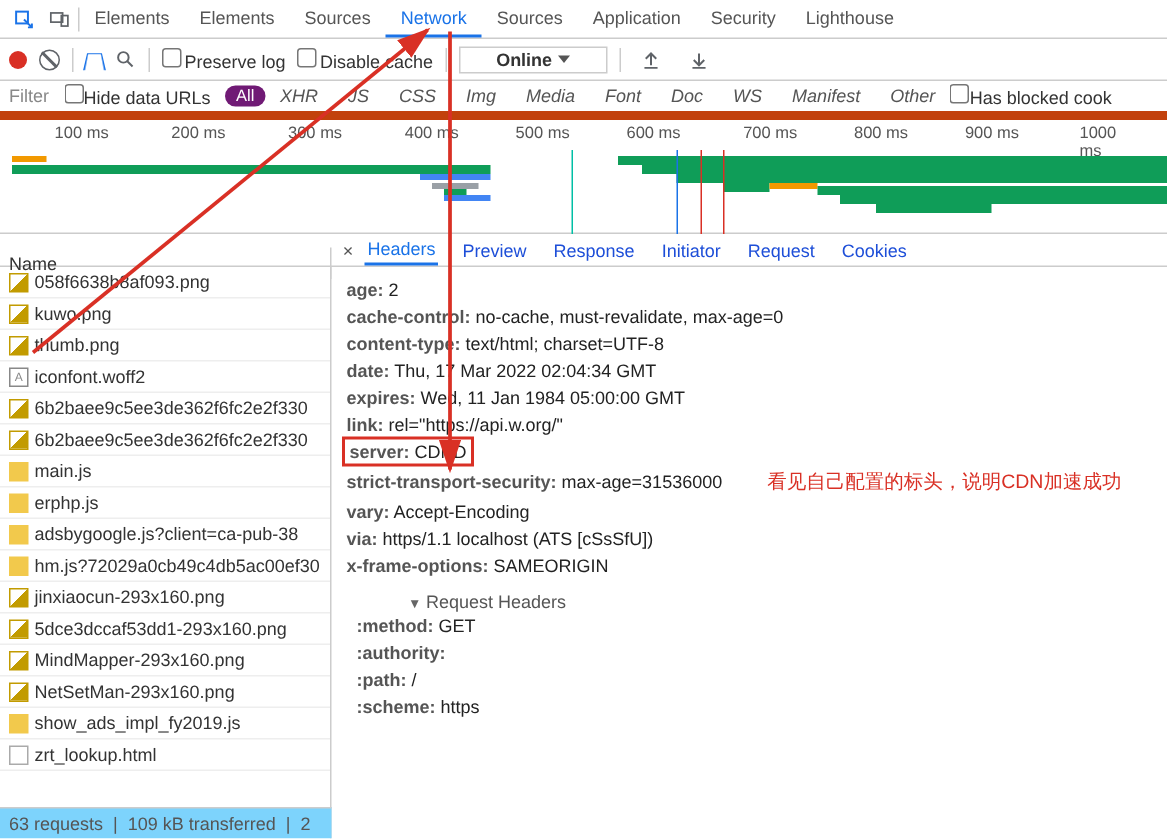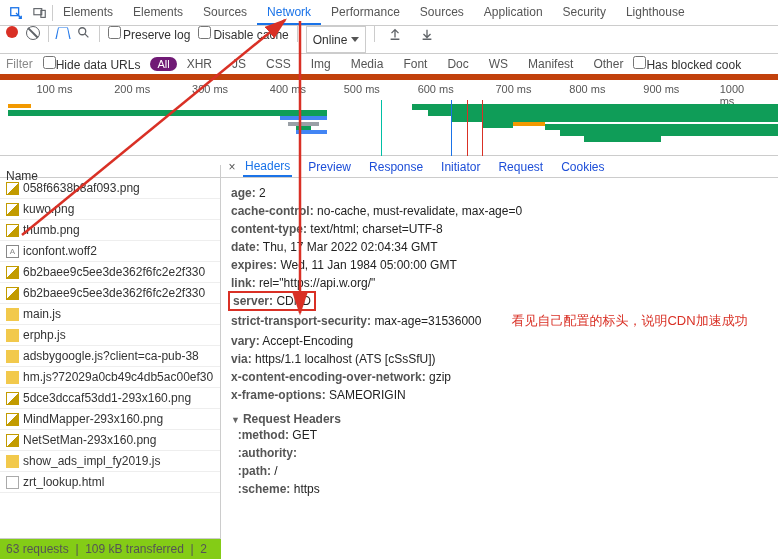--- a/index.html
+++ b/index.html
@@ -3,35 +3,35 @@
 <meta charset="utf-8">
 <style>
 * { margin: 0; padding: 0; box-sizing: border-box; font-family: "Segoe UI", Arial, sans-serif; font-size: 12px; }
 body { background: #fff; color: #333; width: 778px; height: 559px; overflow: hidden; position: relative; }
 .toolbar { display: flex; align-items: center; border-bottom: 1px solid #ccc; height: 26px; padding: 0 4px; }
 .tb-icon { width: 16px; height: 16px; margin: 0 4px; display: inline-flex; align-items: center; justify-content: center; color: #5f6368; }
 .tb-icon svg { width: 14px; height: 14px; }
 .tab-row { display: flex; align-items: center; gap: 0; }
 .dev-tab { padding: 4px 10px; color: #555; cursor: default; border-bottom: 2px solid transparent; }
 .dev-tab.active { color: #1a73e8; border-bottom: 2px solid #1a73e8; }
-.toolbar2 { display: flex; border-bottom: 1px solid #ccc; height: 28px; padding: 0 6px; gap: 8px; }
+.toolbar2 { display: flex; align-items: center; border-bottom: 1px solid #ccc; height: 28px; padding: 0 6px; gap: 8px; }
 .record { width: 12px; height:12px; border-radius:50%; background:#d93025; }
 .circle-slash { width:14px;height:14px;border:1.5px solid #5f6368;border-radius:50%;position:relative;}
 .circle-slash::after{content:"";position:absolute;width:120%;height:1.5px;background:#5f6368;left:-10%;top:45%;transform:rotate(45deg);}
 .sep { width:1px; height:16px; background:#ccc; }
 .funnel { width:12px;height:12px;border-left:1.5px solid #1a73e8;border-right:1.5px solid #1a73e8;border-top:1.5px solid #1a73e8; transform: perspective(12px) rotateX(25deg);}
 .toolbar2 input[type=checkbox]{ margin-right:2px;}
 .lbl { color:#333; }
-.select { border:1px solid #ccc; padding:1px 6px; display:flex; align-items:center; gap:4px;}
+.select { border:1px solid #ccc; padding:1px 24px; display:flex; align-items:center; gap:4px;font-weight:bold;}
 .arrow-dn { width:0;height:0;border-left:4px solid transparent;border-right:4px solid transparent;border-top:5px solid #555;}
 .up-icon svg, .down-icon svg { width:14px;height:14px;}
 .filterbar { display:flex; align-items:center; border-bottom:6px solid #c2410c; height:26px; padding:0 6px; gap:10px;}
 .filter-input { color:#888; flex:0 0 auto; }
 .pill { background:#701a75; color:#fff; border-radius:8px; padding:1px 7px; font-size:11px;}
-.type-row { display:flex; gap:20px; color:#555;}
+.type-row { display:flex; gap:20px; color:#555;font-style:italic;}
 .type-row span { cursor:default;}
 .timeline { position:relative; border-bottom:1px solid #ccc; height:76px; }
 .tick-row { position:relative; height:20px;}
 .tick { position:absolute; top:3px; font-size:11px; color:#555; transform:translateX(-50%);}
 .bars-area { position:relative; height:56px; width:100%; }
 .bar { position:absolute; height:4px; }
 .bar.blue { background:#4285f4; }
 .bar.green { background:#0f9d58; height:6px;}
 .bar.orange { background:#f29900; }
 .bar.gray { background:#9aa0a6; }
@@ -45,25 +45,25 @@
 .detail-tab { padding:2px 2px; color:#1d4ed8; }
 .detail-tab.active { color:#1a73e8; border-bottom:2px solid #1a73e8; }
 .main { display:flex; height: calc(559px - 26px - 28px - 26px - 76px - 22px);}
 .sidebar { width:221px; border-right:1px solid #ccc; overflow:hidden;}
 .file-item { display:flex; align-items:center; gap:4px; padding:3px 6px; border-bottom:1px solid #eee; white-space:nowrap; overflow:hidden; text-overflow:ellipsis;}
 .fi-icon { width:13px; height:13px; flex:none; display:inline-block;}
 .fi-icon.img { border:1px solid #c29b00; background:linear-gradient(135deg,#fff 50%,#c29b00 50%);}
 .fi-icon.font { border:1px solid #888; display:flex;justify-content:center;align-items:center;font-size:8px;color:#888;}
 .fi-icon.js { background:#f2c94c;}
 .fi-icon.doc { border:1px solid #aaa; background:#fff;}
-.statusbar { position:absolute; bottom:0; left:0; width:221px; border-top:1px solid #ccc; padding:3px 6px; background:#84cc16; color:#555;}
+.statusbar { position:absolute; bottom:0; left:0; width:221px; border-top:1px solid #ccc; padding:3px 6px; background:#7dd3fc; color:#555;}
 .details { flex:1; padding:6px 10px 30px 10px; overflow:auto; color:#222;}
 .hdr-line { padding:2px 0; }
 .hdr-line b { color:#555; font-weight:600;}
-.hdr-section { margin-top:8px; color:#555; font-weight:700;}
+.hdr-section { margin-top:8px; color:#555; font-weight:400;margin-left:41px;}
 .server-highlight { outline:2px solid #d93025; outline-offset:1px; display:inline-block; padding:0 2px;}
 .annotation { color:#d93025; margin-left:30px; font-size:13px;}
 .magnify { width:14px;height:14px; }
 .red-arrow { position:absolute; pointer-events:none; z-index:50;}
 .triangle { color:#666; margin-right:3px; font-size:9px;}
 </style>
 </head>
 <body>
 
 <div class="toolbar">
@@ -78,21 +78,20 @@
         <rect x="1" y="3" width="9" height="7" fill="none" stroke="#5f6368" stroke-width="1.3"></rect>
         <rect x="9" y="5" width="5" height="8" fill="none" stroke="#5f6368" stroke-width="1.3"></rect>
       </svg>
   </span>
   <span class="sep"></span>
   <div class="tab-row">
     <div class="dev-tab">Elements</div>
     <div class="dev-tab">Elements</div>
     <div class="dev-tab">Sources</div>
     <div class="dev-tab active">Network</div>
-    <div class="dev-tab">Performance</div>
     <div class="dev-tab">Sources</div>
     <div class="dev-tab">Application</div>
     <div class="dev-tab">Security</div>
     <div class="dev-tab">Lighthouse</div>
   </div>
 </div>
 
 <div class="toolbar2">
   <span class="record"></span>
   <span class="circle-slash"></span>
@@ -229,20 +228,24 @@
       <div class="file-item">
         <span class="fi-icon js"></span>
         <span>adsbygoogle.js?client=ca-pub-38</span>
       </div>
       <div class="file-item">
         <span class="fi-icon js"></span>
         <span>hm.js?72029a0cb49c4db5ac00ef30</span>
       </div>
       <div class="file-item">
         <span class="fi-icon img"></span>
+        <span>jinxiaocun-293x160.png</span>
+      </div>
+      <div class="file-item">
+        <span class="fi-icon img"></span>
         <span>5dce3dccaf53dd1-293x160.png</span>
       </div>
       <div class="file-item">
         <span class="fi-icon img"></span>
         <span>MindMapper-293x160.png</span>
       </div>
       <div class="file-item">
         <span class="fi-icon img"></span>
         <span>NetSetMan-293x160.png</span>
       </div>
@@ -259,21 +262,20 @@
       <div class="hdr-line"><b>age:</b> <span>2</span></div>
       <div class="hdr-line"><b>cache-control:</b> <span>no-cache, must-revalidate, max-age=0</span></div>
       <div class="hdr-line"><b>content-type:</b> <span>text/html; charset=UTF-8</span></div>
       <div class="hdr-line"><b>date:</b> <span>Thu, 17 Mar 2022 02:04:34 GMT</span></div>
       <div class="hdr-line"><b>expires:</b> <span>Wed, 11 Jan 1984 05:00:00 GMT</span></div>
       <div class="hdr-line"><b>link:</b> <span>rel="https://api.w.org/"</span></div>
       <div class="hdr-line"><span class="server-highlight"><b>server:</b> <span>CDND</span></span></div>
       <div class="hdr-line"><b>strict-transport-security:</b> <span>max-age=31536000</span><span class="annotation">看见自己配置的标头，说明CDN加速成功</span></div>
       <div class="hdr-line"><b>vary:</b> <span>Accept-Encoding</span></div>
       <div class="hdr-line"><b>via:</b> <span>https/1.1 localhost (ATS [cSsSfU])</span></div>
-      <div class="hdr-line"><b>x-content-encoding-over-network:</b> <span>gzip</span></div>
       <div class="hdr-line"><b>x-frame-options:</b> <span>SAMEORIGIN</span></div>
       <div class="hdr-section"><span class="triangle">▼</span>Request Headers</div>
       <div class="hdr-line">&nbsp;&nbsp;<b>:method:</b> <span>GET</span></div>
       <div class="hdr-line">&nbsp;&nbsp;<b>:authority:</b> <span></span></div>
       <div class="hdr-line">&nbsp;&nbsp;<b>:path:</b> <span>/</span></div>
       <div class="hdr-line">&nbsp;&nbsp;<b>:scheme:</b> <span>https</span></div>
     </div>
 </div>
 
 <div class="statusbar">

